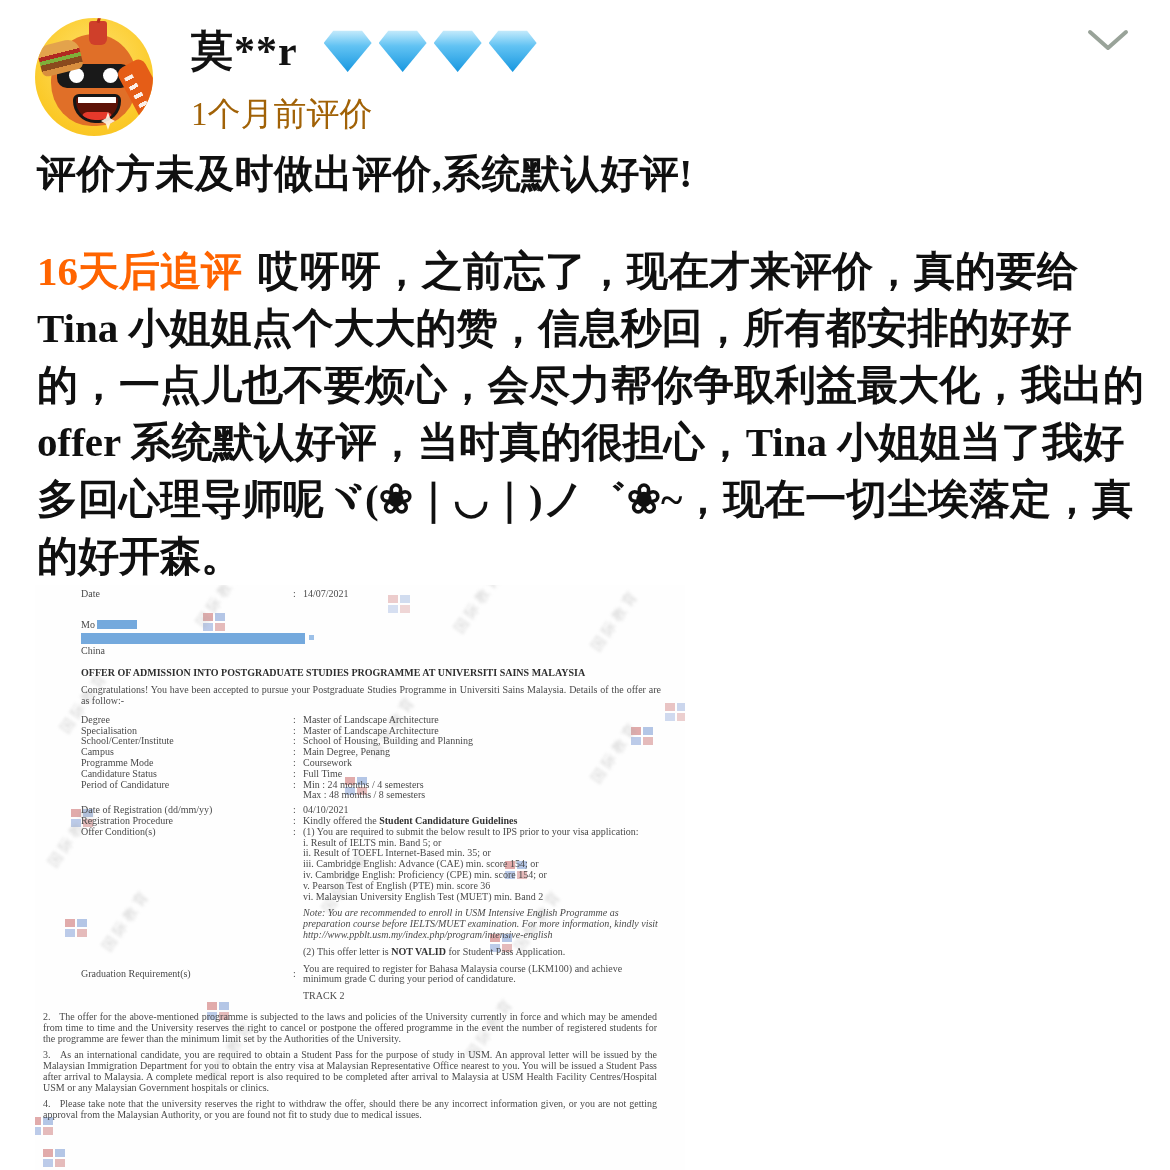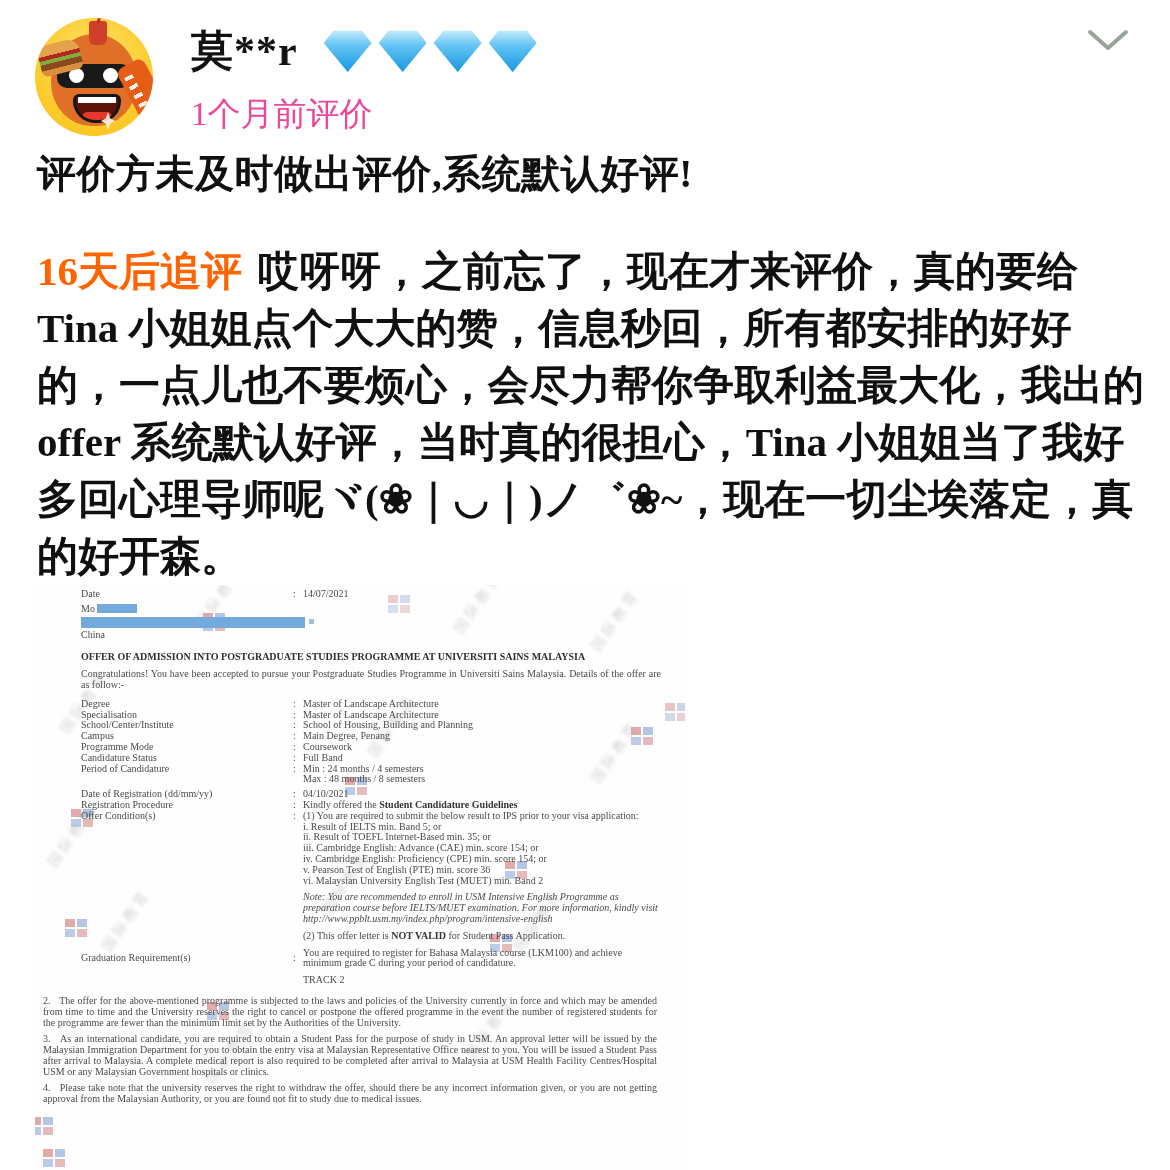--- a/index.html
+++ b/index.html
@@ -30,41 +30,41 @@
   .av-spark{position:absolute;left:66px;bottom:6px;width:14px;height:18px;background:#fff7e8;opacity:.9;
             clip-path:polygon(50% 0,65% 35%,100% 50%,65% 65%,50% 100%,35% 65%,0 50%,35% 35%);}
 
   .header-text{margin-left:38px;padding-top:4px;}
   .name-row{display:flex;align-items:center;height:58px;}
   .username{font-size:42px;font-weight:700;color:#121212;letter-spacing:1px;}
   .gem{display:inline-block;width:48px;height:42px;margin-left:7px;
        background:linear-gradient(180deg,#c8ecfc 0%,#62c3f3 38%,#1797e0 100%);
        clip-path:polygon(20% 2%,80% 2%,100% 31%,50% 100%,0 31%);}
   .gem.first{margin-left:26px;}
-  .time{margin-top:12px;font-size:33px;color:#ec4899;}
+  .time{margin-top:12px;font-size:33px;color:#a16207;}
   .chevron{position:absolute;right:40px;top:26px;width:44px;height:28px;cursor:pointer;}
 
   
   .default-review{position:absolute;left:37px;top:147px;width:1100px;
                   font-size:39px;font-weight:700;color:#101010;letter-spacing:.5px;}
   .followup{position:absolute;left:37px;top:243px;width:1108px;font-size:41px;font-weight:700;
             line-height:57px;color:#101010;}
   .followup-tag{color:#ff6400;margin-right:16px;}
 
   
   .letter{position:absolute;left:35px;top:585px;width:650px;height:585px;overflow:hidden;
           background:#fefefe;color:#4a4a4a;font-size:10px;line-height:10.8px;
           filter:blur(0.3px);cursor:pointer;}
   .ltr{position:relative;padding-top:4px;}
   .l-row{display:flex;margin-left:46px;}
   .l-lbl{width:212px;flex:none;}
   .l-col{width:10px;flex:none;}
   .l-val{flex:1;padding-right:24px;}
   .m4{margin-top:4px;}
-  .recipient{margin-left:46px;margin-top:4px;}
+  .recipient{margin-left:46px;margin-top:20px;}
   .rb1{display:inline-block;width:40px;height:9px;background:#74a9dd;margin-left:2px;vertical-align:-1px;}
   .rb2{width:224px;height:11px;background:#74a9dd;margin:2px 0;position:relative;}
   .rb2::after{content:"";position:absolute;right:-9px;top:2px;width:5px;height:5px;background:#9cc0e8;}
   .l-heading{margin:12px 20px 0 46px;font-weight:700;color:#2e2e2e;font-size:10px;}
   .l-intro{margin:6px 24px 0 46px;text-align:justify;}
   .l-details{margin-top:8px;}
   .l-note{margin:6px 24px 0 268px;font-style:italic;}
   .l-cond2{margin:6px 24px 0 268px;}
   .l-track{margin:6px 24px 0 268px;}
   .l-grad{margin-top:6px;align-items:center;}
@@ -194,21 +194,21 @@
             <span class="l-val">Main Degree, Penang</span>
         </div>
         <div class="l-row">
           <span class="l-lbl">Programme Mode</span>
             <span class="l-col">:</span>
             <span class="l-val">Coursework</span>
         </div>
         <div class="l-row">
           <span class="l-lbl">Candidature Status</span>
             <span class="l-col">:</span>
-            <span class="l-val">Full Band</span>
+            <span class="l-val">Full Time</span>
         </div>
         <div class="l-row">
           <span class="l-lbl">Period of Candidature</span>
             <span class="l-col">:</span>
             <span class="l-val">Min : 24 months / 4 semesters</span>
         </div>
         <div class="l-row">
           <span class="l-lbl"></span>
             <span class="l-col"></span>
             <span class="l-val">Max : 48 months / 8 semesters</span>

